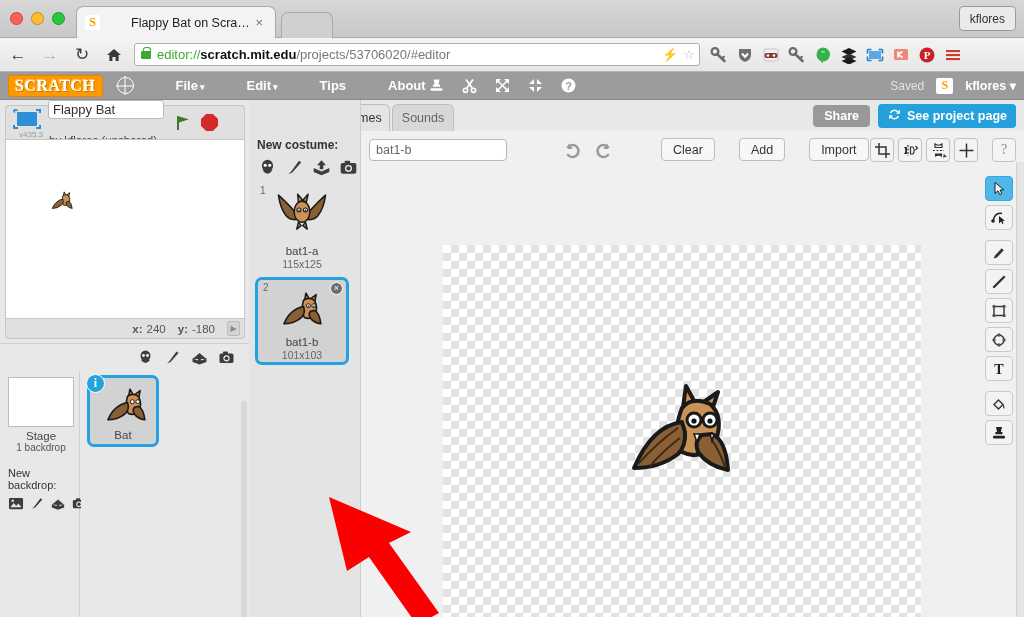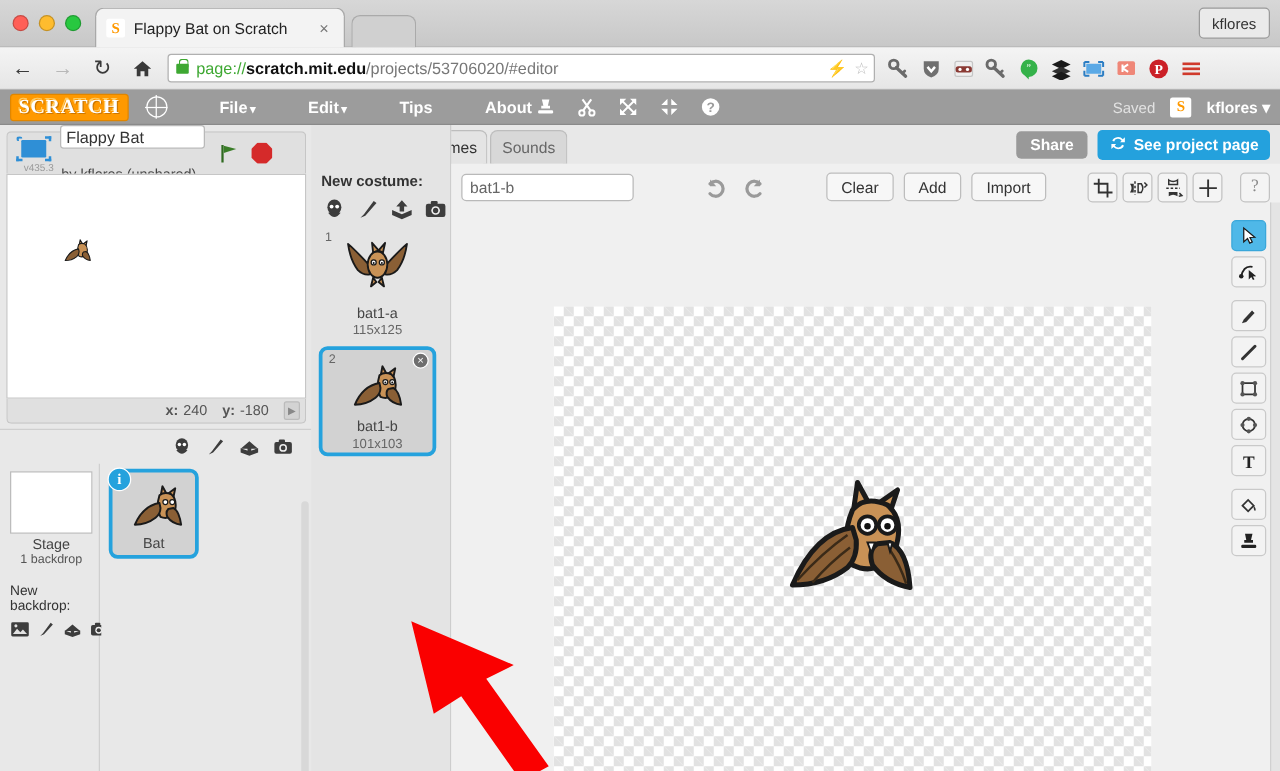--- a/index.html
+++ b/index.html
@@ -32,21 +32,21 @@
   }
   .tab-favicon {
     width: 15px; height: 15px; margin-right: 7px; flex: none;
     background: #fff; border-radius: 2px;
     color: #f90; font-weight: bold; font-size: 12px;
     display: flex; align-items: center; justify-content: center;
     font-family: "Liberation Serif", serif;
   }
   .tab-title {
     font-size: 12.5px; color: #222; white-space: nowrap;
-    overflow: hidden; text-overflow: ellipsis; flex: 1;
+    overflow: hidden; text-overflow: ellipsis; flex: 1; margin-left: 24px;
   }
   .tab-close { font-size: 13px; color: #777; padding: 0 4px; }
   .tab-ghost {
     position: absolute; left: 281px; top: 12px; width: 52px; height: 26px;
     background: #d0d0d0; border: 1px solid #aaa; border-bottom: none;
     border-radius: 7px 7px 0 0;
   }
   .profile-chip {
     position: absolute; right: 8px; top: 6px; height: 25px;
     padding: 0 10px; border: 1px solid #9a9a9a; border-radius: 4px;
@@ -285,21 +285,21 @@
     position: absolute; left: 8px; top: 8px; width: 138px; height: 22px;
     background: #fff; border: 1px solid #b9b9b9; border-radius: 4px;
     font-size: 12.5px; color: #666; padding: 0 6px;
     font-family: "Liberation Sans", sans-serif;
   }
   .undo-redo { position: absolute; left: 200px; top: 8px; display: flex; gap: 7px; }
   .ur-btn {
     width: 23px; height: 23px; display: flex; align-items: center; justify-content: center;
     color: #9a9a9a;
   }
-  .paint-actions { position: absolute; left: 300px; top: 7px; display: flex; gap: 8px; }
+  .paint-actions { position: absolute; left: 300px; top: 7px; display: flex; gap: 24px; }
   .pbtn {
     height: 23px; padding: 0 11px; background: #f7f7f7;
     border: 1px solid #bdbdbd; border-radius: 4px;
     font-size: 12.5px; color: #333;
     display: flex; align-items: center;
     font-family: "Liberation Sans", sans-serif;
   }
   .paint-transform { position: absolute; right: 46px; top: 7px; display: flex; gap: 4px; }
   .tfbtn {
     width: 24px; height: 24px; background: #f4f4f4;
@@ -366,21 +366,21 @@
     <div class="nav-btn">←</div>
     <div class="nav-btn dim">→</div>
     <div class="nav-btn">↻</div>
     <div class="nav-btn">
       <svg width="16" height="16" viewBox="0 0 16 16" aria-hidden="true">
         <path d="M8 2 L15 8 L12.6 8 L12.6 14 L9.6 14 L9.6 10 L6.4 10 L6.4 14 L3.4 14 L3.4 8 L1 8 Z" fill="#3a3a3a"></path>
       </svg>
     </div>
     <div class="urlbar">
       <div class="lock"></div>
-      <div class="url"><span class="scheme">page://</span><span class="host">scratch.mit.edu</span><span class="path">/projects/53706020/#editor</span></div>
+      <div class="url"><span class="scheme">editor://</span><span class="host">scratch.mit.edu</span><span class="path">/projects/53706020/#editor</span></div>
       <div class="urlbar-right">
         <span>⚡</span>
         <span>☆</span>
       </div>
     </div>
     <div class="ext-strip">
       <div class="ext">
         <svg width="18" height="18" viewBox="0 0 18 18">
             <circle cx="5" cy="5.5" r="3.4" fill="none" stroke="#6b6b6b" stroke-width="2.3"></circle>
             <path d="M7 8 L14.5 15" stroke="#6b6b6b" stroke-width="2.6" stroke-linecap="round"></path>

